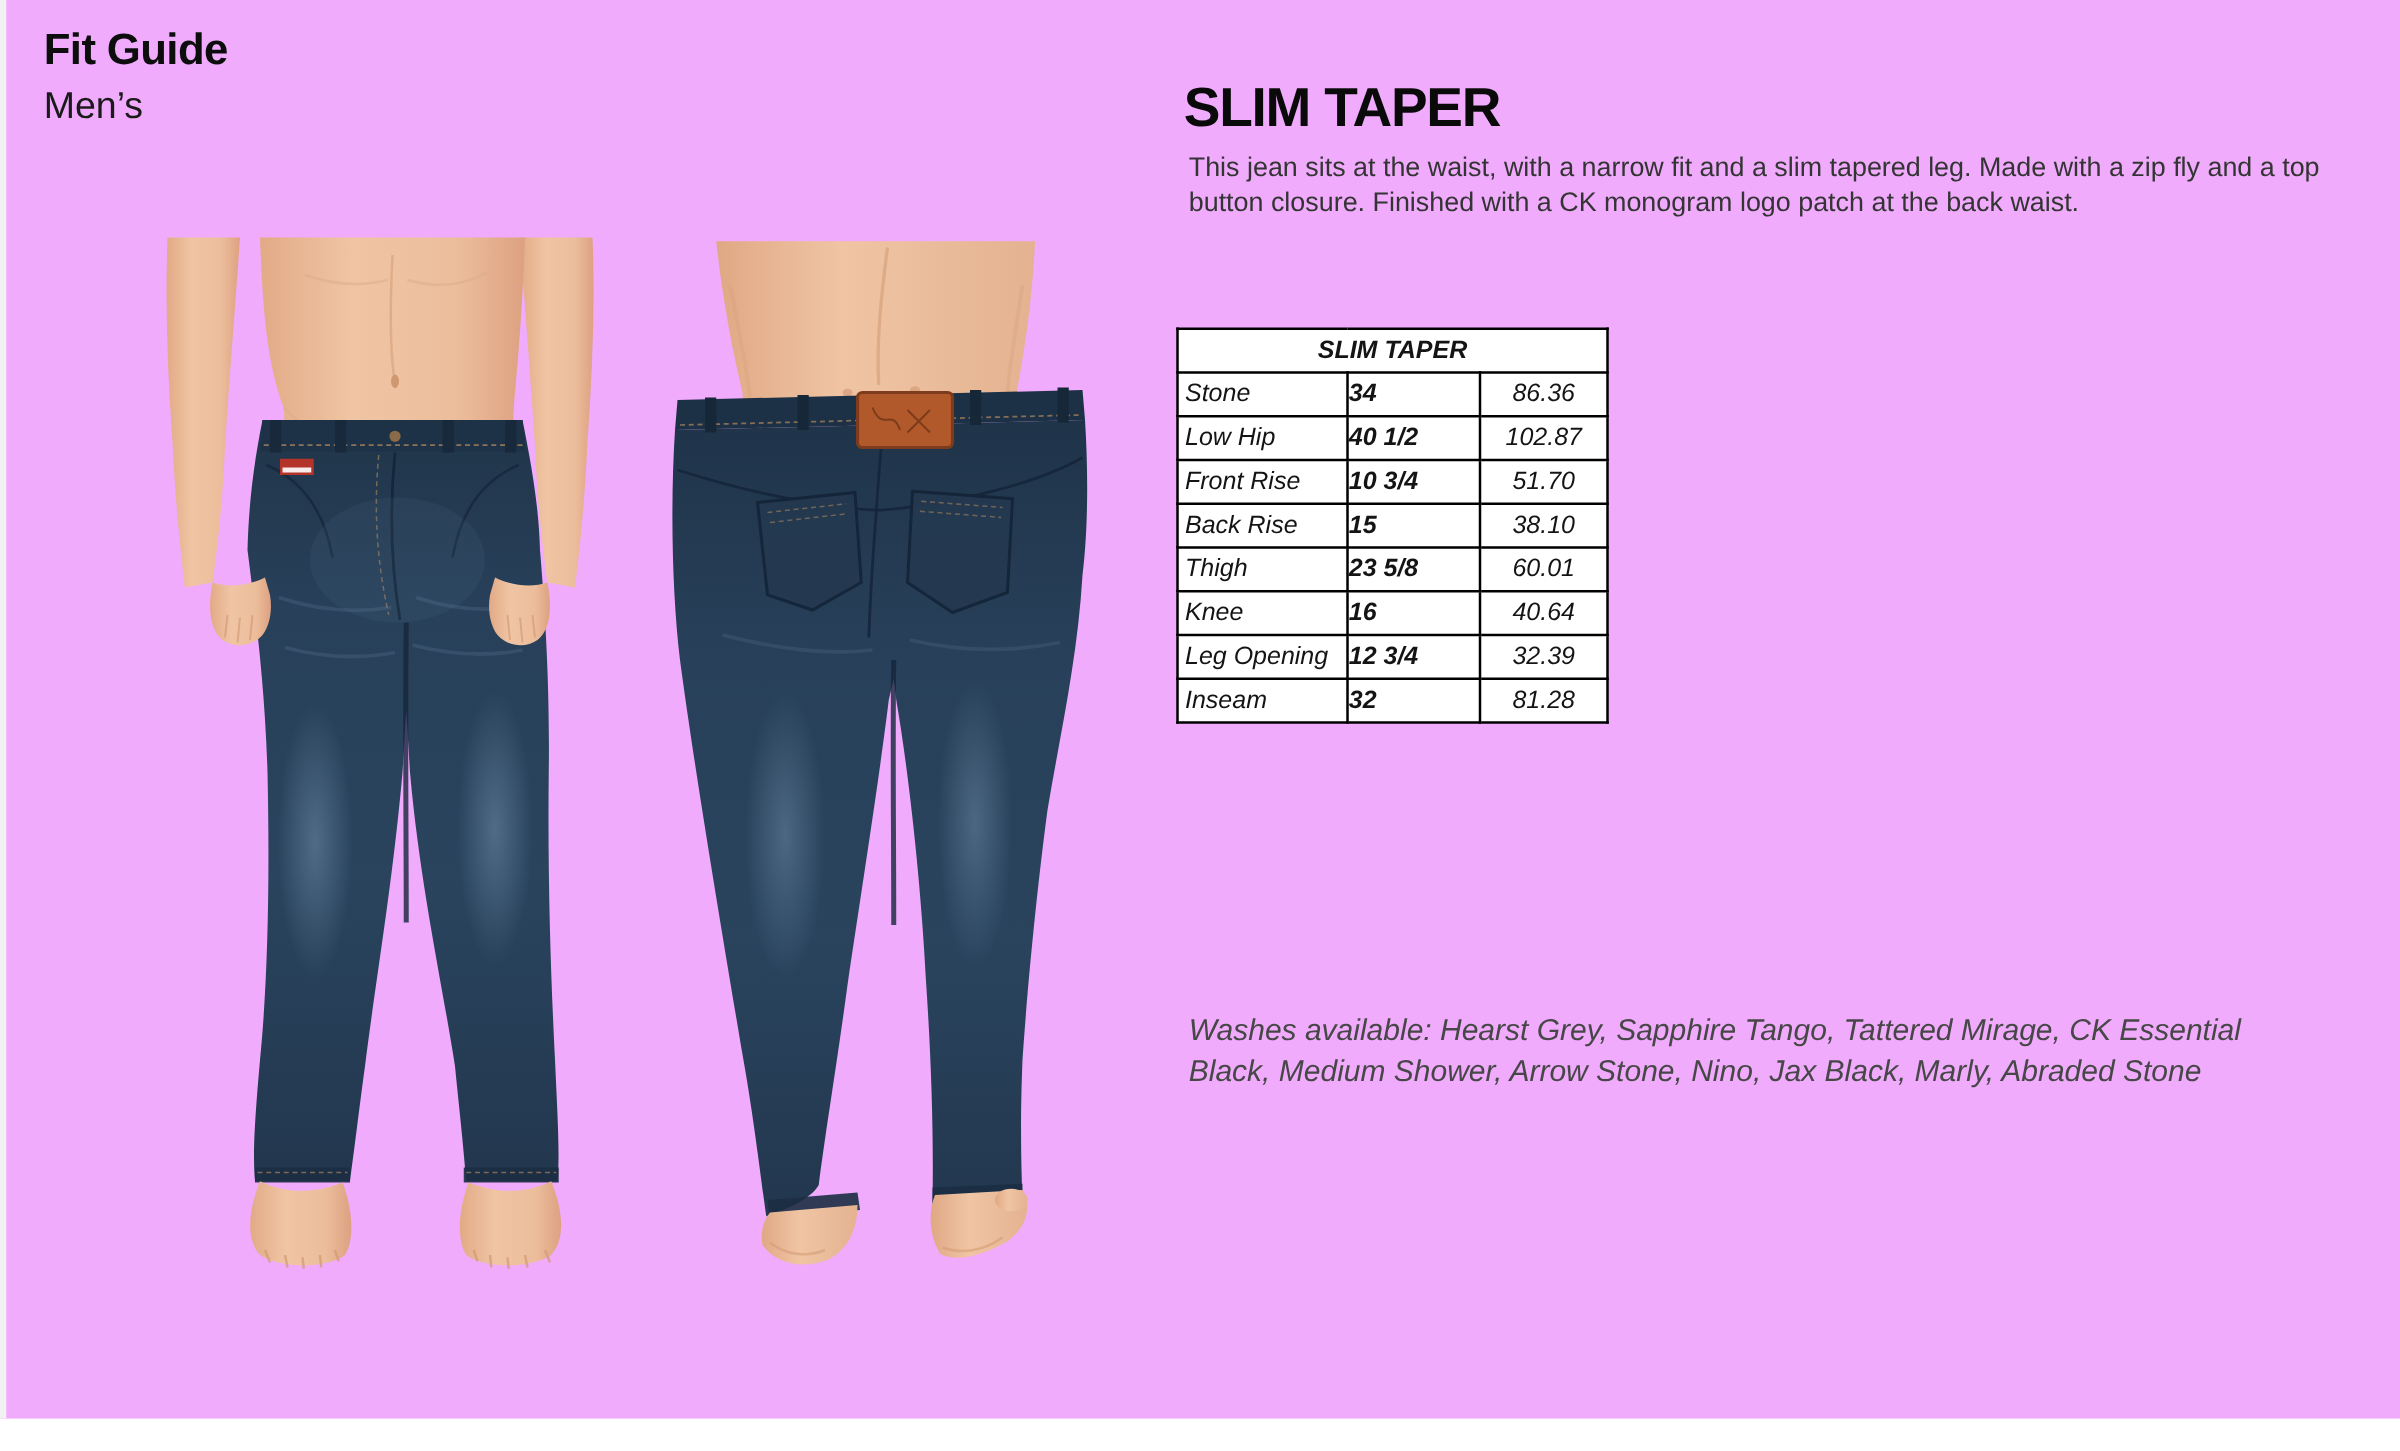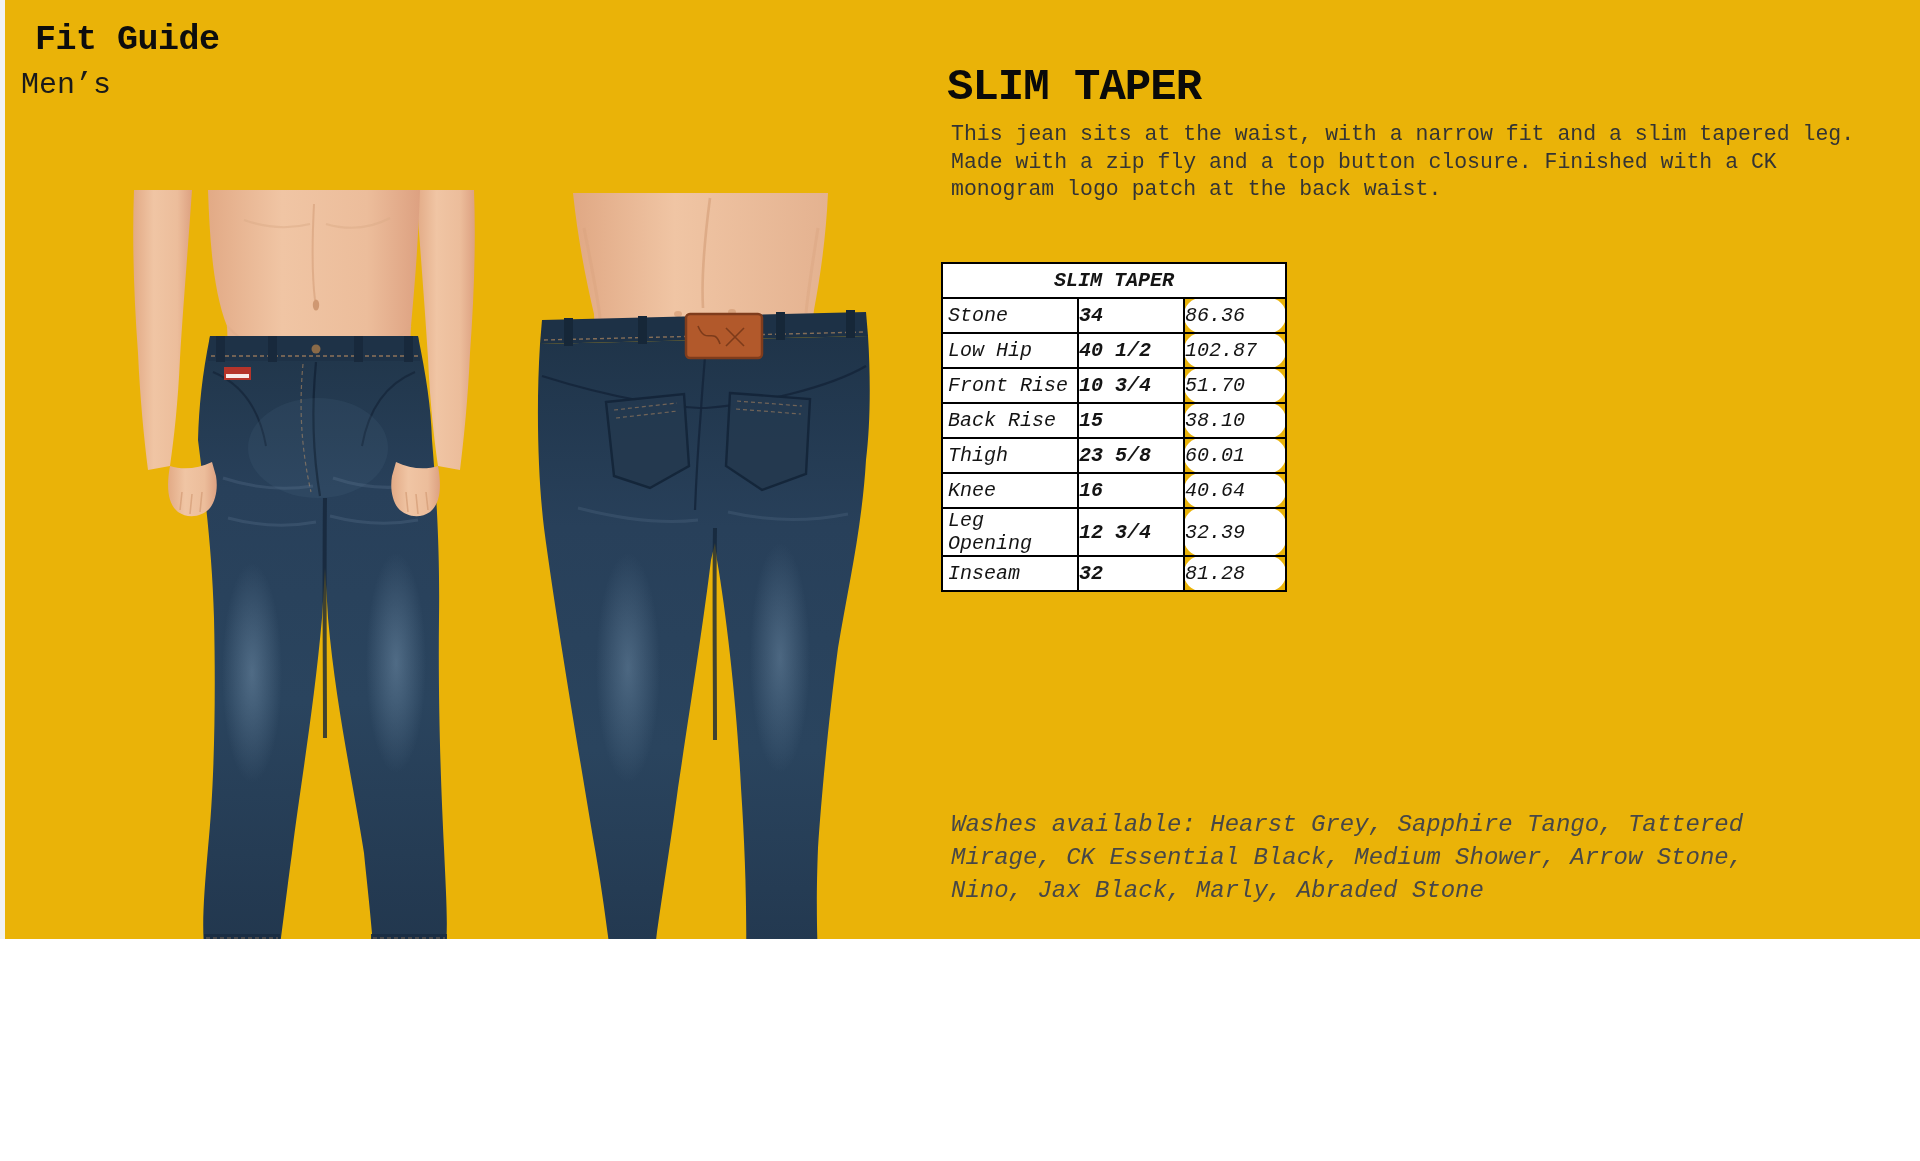--- a/index.html
+++ b/index.html
@@ -1,25 +1,25 @@
 <!DOCTYPE html>
 <html><head>
 <meta charset="utf-8">
 <style>
   html,body{margin:0;padding:0;background:#fff;}
   .page{
-    position:relative;width:1920px;height:939px;background:#eab308;
-    font-family:Liberation Mono, monospace;overflow:hidden;color:#111;
+    position:relative;width:1920px;height:1135px;background:#f0abfc;
+    font-family:Liberation Sans, sans-serif;overflow:hidden;color:#111;
   }
   .edge-strip{position:absolute;left:0;top:0;width:5px;height:100%;background:#f2f2f2;}
   .page-title{
     position:absolute;left:35px;top:20px;font-size:35px;font-weight:bold;
     letter-spacing:-0.5px;color:#0d0d0d;
   }
-  .page-subtitle{position:absolute;left:21px;top:68px;font-size:30px;color:#1a1a1a;}
+  .page-subtitle{position:absolute;left:35px;top:68px;font-size:30px;color:#1a1a1a;}
   .photo{position:absolute;top:148px;}
   .photo-front{left:128px;}
   .photo-back{left:518px;}
   .product-name{
     position:absolute;left:947px;top:62px;font-size:44px;font-weight:bold;
     letter-spacing:-1px;color:#0a0a0a;
   }
   .product-desc{
     position:absolute;left:951px;top:121px;width:905px;
     font-size:21.5px;line-height:1.28;color:#343434;
@@ -29,21 +29,21 @@
     font-style:italic;color:#141414;table-layout:fixed;
   }
   .size-table td,.size-table th{
     border:2px solid #000;height:33px;font-size:20px;padding:0;
     font-weight:normal;background:#fff;
   }
   .size-table .t-title{font-weight:bold;text-align:center;}
   .size-table .col-h{font-weight:bold;text-align:center;}
   .size-table .lbl{text-align:left;padding-left:5px;}
   .size-table .inch{font-weight:bold;}
-  .size-table .cm{text-align:left;border-radius:17px;}
+  .size-table .cm{text-align:center;}
   .washes{
     position:absolute;left:951px;top:773px;width:860px;
     font-size:24px;font-style:italic;line-height:1.37;color:#474747;margin-top:36px;
   }
 </style>
 </head>
 <body>
 
 <div class="page">
 

